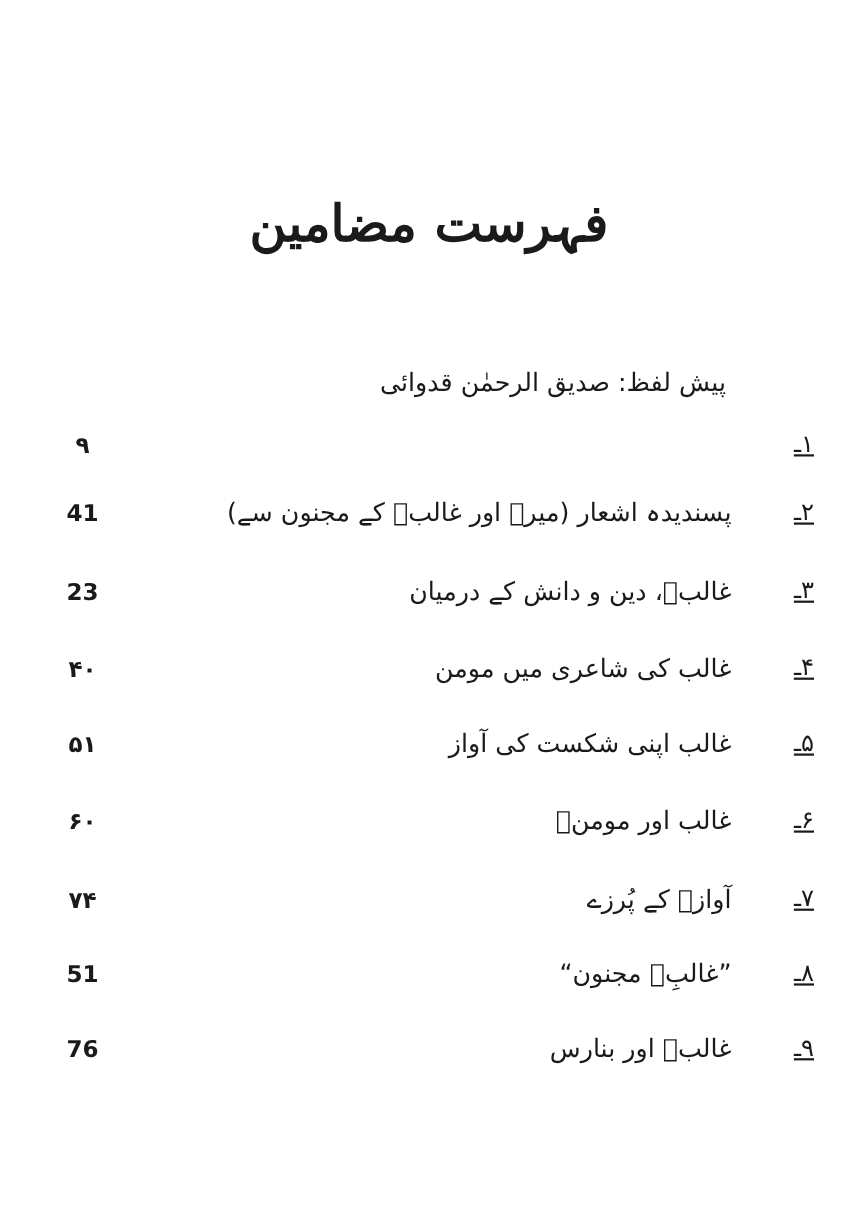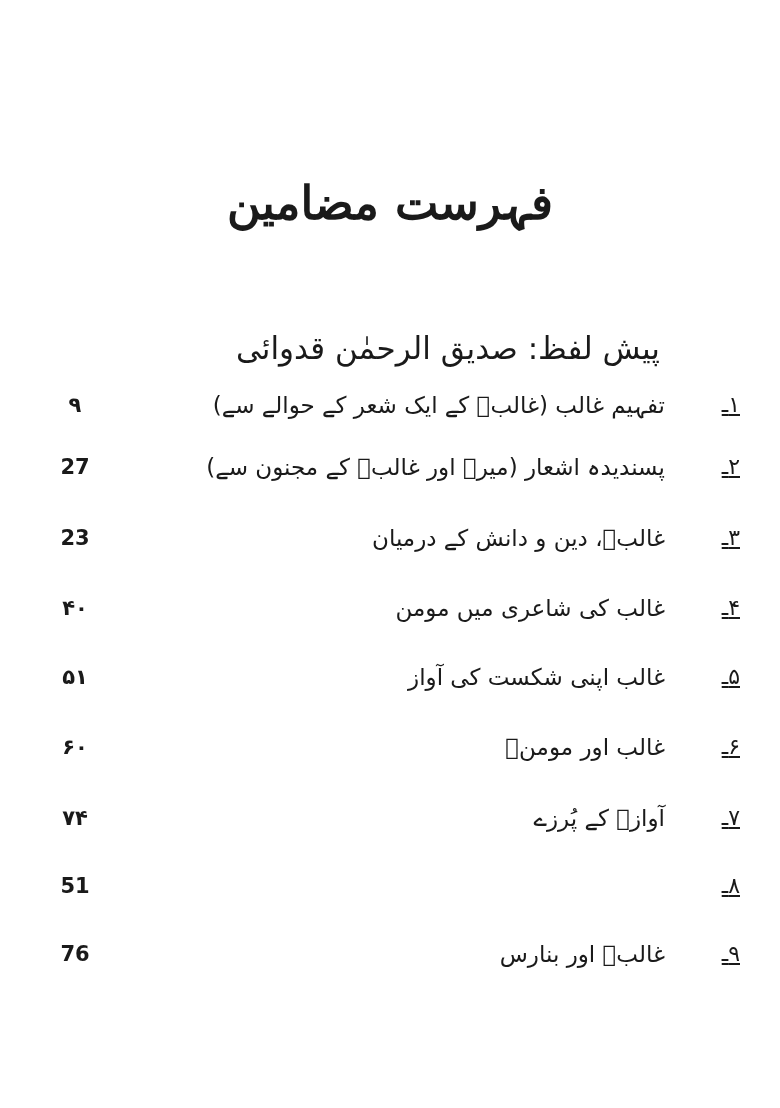--- a/index.html
+++ b/index.html
@@ -35,21 +35,21 @@
       line-height: 70px;
       letter-spacing: 1px;
     }
     .foreword {
       position: absolute;
       top: 328px;
       right: 120px;
       direction: rtl;
       text-align: right;
       font-family: "DejaVu Sans", sans-serif;
-      font-size: 31px;
+      font-size: 23px;
       line-height: 40px;
       white-space: nowrap;
     }
     .toc {
       position: absolute;
       left: 0;
       top: 0;
       width: 780px;
     }
     .row {
@@ -99,28 +99,27 @@
 <div class="page">
 
   <div class="title">فہرست مضامین</div>
 
   <div class="foreword">پیش لفظ: صدیق الرحمٰن قدوائی</div>
 
   <div class="toc">
 
     <div class="row" style="top:383px;">
       <span class="num">۱ـ</span>
-      <span class="entry-title">تفہیم غالب (غالبؔ کے ایک شعر کے حوالے سے)</span>
       <span class="page-no">۹</span>
     </div>
 
     <div class="row" style="top:445px;">
       <span class="num">۲ـ</span>
       <span class="entry-title">پسندیدہ اشعار (میرؔ اور غالبؔ کے مجنون سے)</span>
-      <span class="page-no">27</span>
+      <span class="page-no">41</span>
     </div>
 
     <div class="row" style="top:516px;">
       <span class="num">۳ـ</span>
       <span class="entry-title">غالبؔ، دین و دانش کے درمیان</span>
       <span class="page-no">23</span>
     </div>
 
     <div class="row" style="top:586px;">
       <span class="num">۴ـ</span>
@@ -141,20 +140,21 @@
     </div>
 
     <div class="row" style="top:796px;">
       <span class="num">۷ـ</span>
       <span class="entry-title">آوازؔ کے پُرزے</span>
       <span class="page-no">۷۴</span>
     </div>
 
     <div class="row" style="top:864px;">
       <span class="num">۸ـ</span>
+      <span class="entry-title">”غالبِؔ مجنون“</span>
       <span class="page-no">51</span>
     </div>
 
     <div class="row" style="top:932px;">
       <span class="num">۹ـ</span>
       <span class="entry-title">غالبؔ اور بنارس</span>
       <span class="page-no">76</span>
     </div>
 
   </div>

